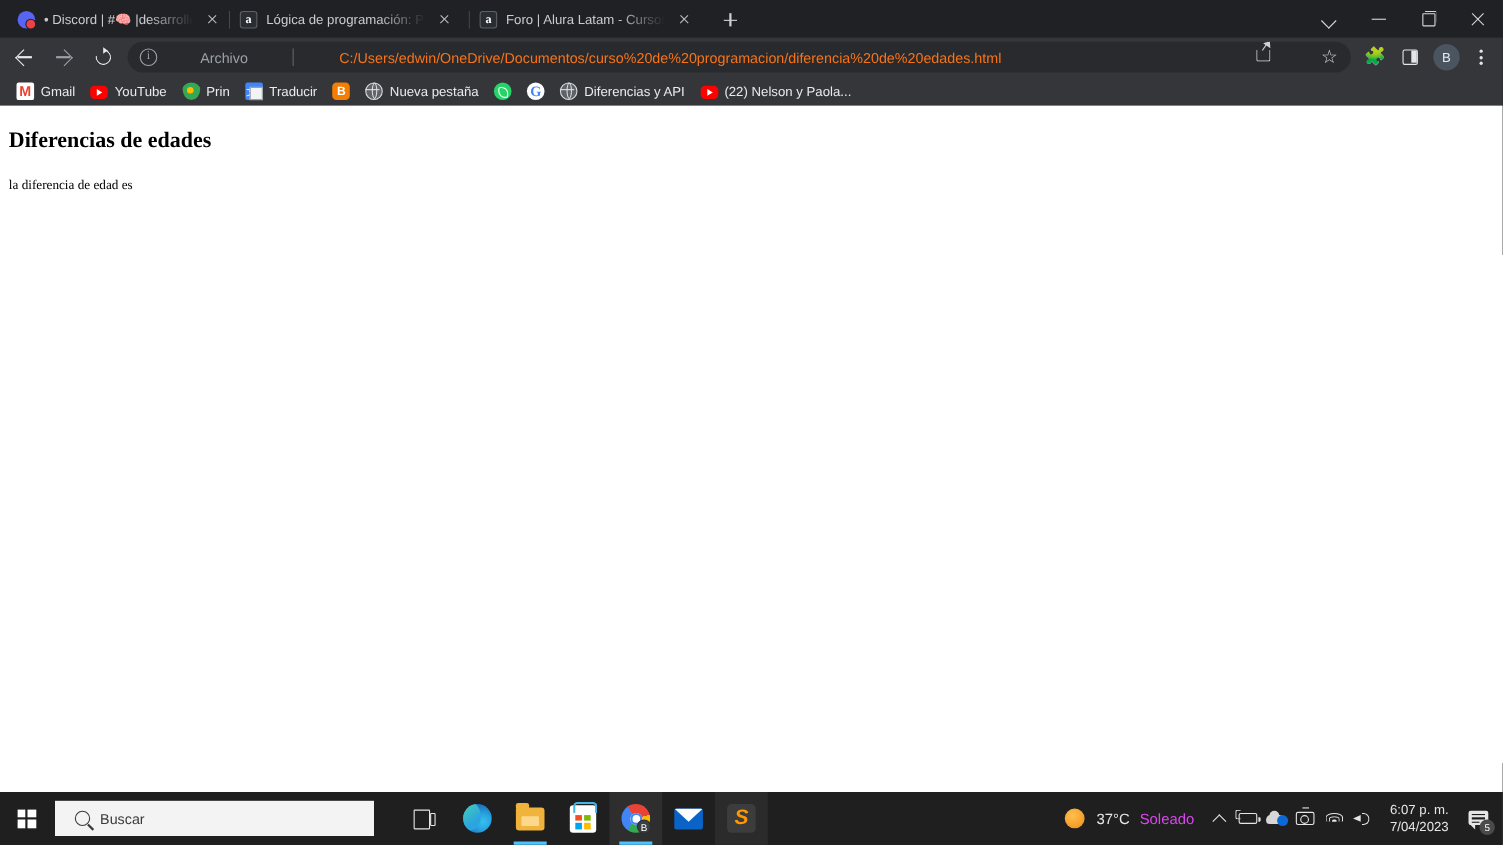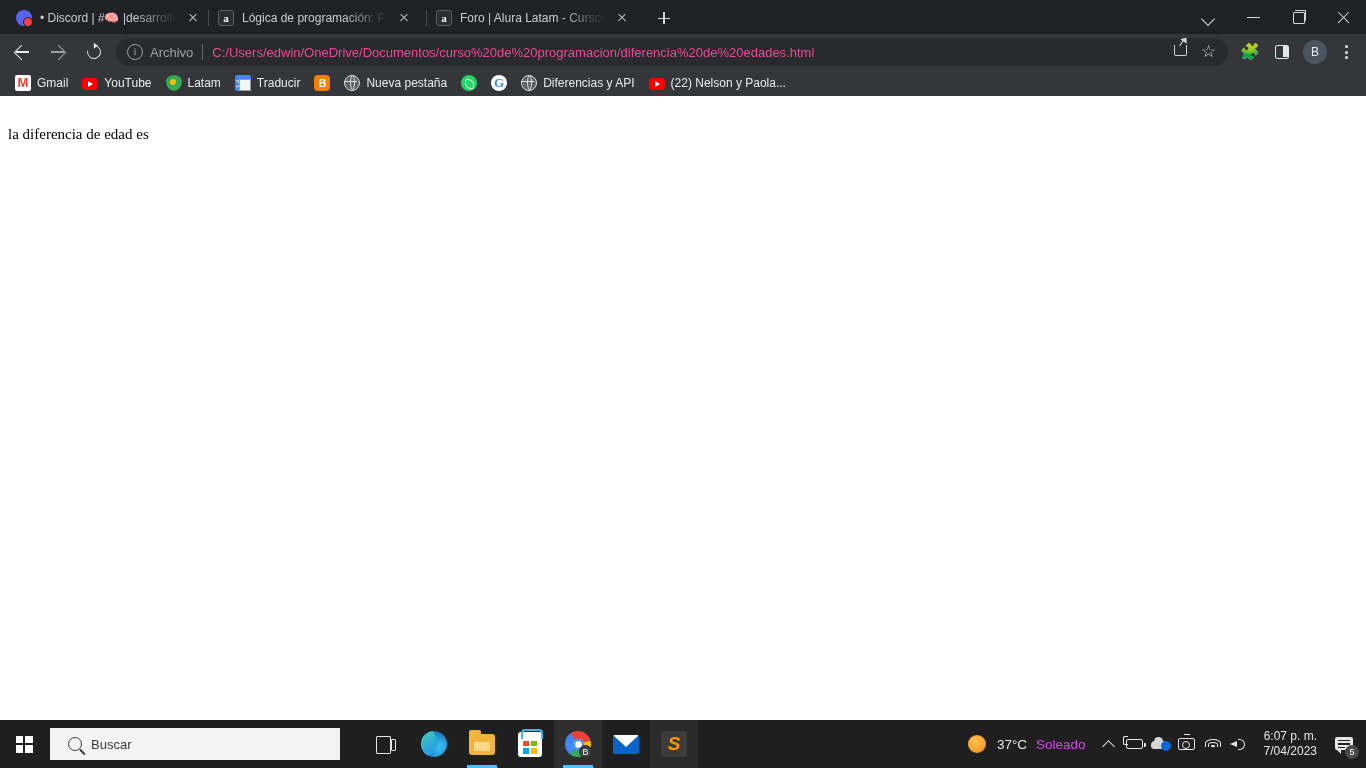--- a/index.html
+++ b/index.html
@@ -189,33 +189,34 @@
   #omnibox {
     flex: 1 1 auto;
     height: 28px;
     background: #292a2d;
     border-radius: 14px;
     display: flex;
     align-items: center;
     margin: 0 6px 0 4px;
     padding: 0 4px 0 0;
     overflow: hidden;
+    gap: 32px;
   }
   #info-icon {
     width:16px;height:16px;border:1.3px solid #9aa0a6;border-radius:50%;
     margin: 0 7px 0 11px; flex:0 0 16px; position:relative;
   }
   #info-icon::before{
     content:"i";position:absolute;left:0;right:0;top:-2px;text-align:center;
     font-size:11px;font-family:"Liberation Serif",serif;color:#9aa0a6;line-height:17px;
   }
   #scheme-label { color:#9aa0a6; font-size:13px; flex:0 0 auto; }
   #omnibox-sep { width:1px;height:16px;background:#5f6368;margin:0 9px; flex:0 0 1px;}
   #url-text {
-    color:#ec4899; font-size:13px; white-space:nowrap;
+    color:#f97316; font-size:13px; white-space:nowrap;
     overflow:hidden; flex:1 1 auto;
   }
   .omni-btn { width:28px;height:28px;position:relative;flex:0 0 28px; }
   .share-ico{
     position:absolute;left:6px;top:7px;width:13px;height:11px;
     border:1.4px solid #cfd3d7;border-top:none;border-radius:0 0 2px 2px;
   }
   .share-ico::before{
     content:"";position:absolute;left:4px;top:-8px;width:1.4px;height:9px;background:#cfd3d7;
     transform:rotate(35deg);transform-origin:bottom;
@@ -339,21 +340,21 @@
   #page-h1 {
     font-family: "Liberation Serif", serif;
     font-size: 20px;
     font-weight: 700;
     color: #000;
     margin: 13px 0 0 0;
     line-height: 1.1;
   }
   .page-p {
     font-family: "Liberation Serif", serif;
-    font-size: 15px;
+    font-size: 12px;
     color: #000;
     margin: 22px 0 0 0;
   }
 
   
   #taskbar {
     position: absolute; left: 0; top: 720px;
     width: 1366px; height: 48px;
     background: #1f1f1f;
     display: flex;
@@ -618,21 +619,21 @@
       <span>Gmail</span>
     </div>
 
     <div class="bookmark">
       <span class="bm-ico ico-youtube"></span>
       <span>YouTube</span>
     </div>
 
     <div class="bookmark">
       <span class="bm-ico ico-maps"></span>
-      <span>Latam</span>
+      <span>Prin</span>
     </div>
 
     <div class="bookmark">
       <span class="bm-ico ico-translate">文</span>
       <span>Traducir</span>
     </div>
 
     <div class="bookmark icon-only">
       <span class="bm-ico ico-blogger">B</span>
     </div>
@@ -655,20 +656,21 @@
       <span>Diferencias y API</span>
     </div>
 
     <div class="bookmark">
       <span class="bm-ico ico-youtube"></span>
       <span>(22) Nelson y Paola...</span>
     </div>
   </div>
 
   <div id="page-viewport">
+    <h1 id="page-h1">Diferencias de edades</h1>
     <p class="page-p">la diferencia de edad es</p>
   </div>
 
 </div>
 
 <div id="taskbar">
 
   <div id="start-button">
     <span class="win-logo">
         <i></i>

